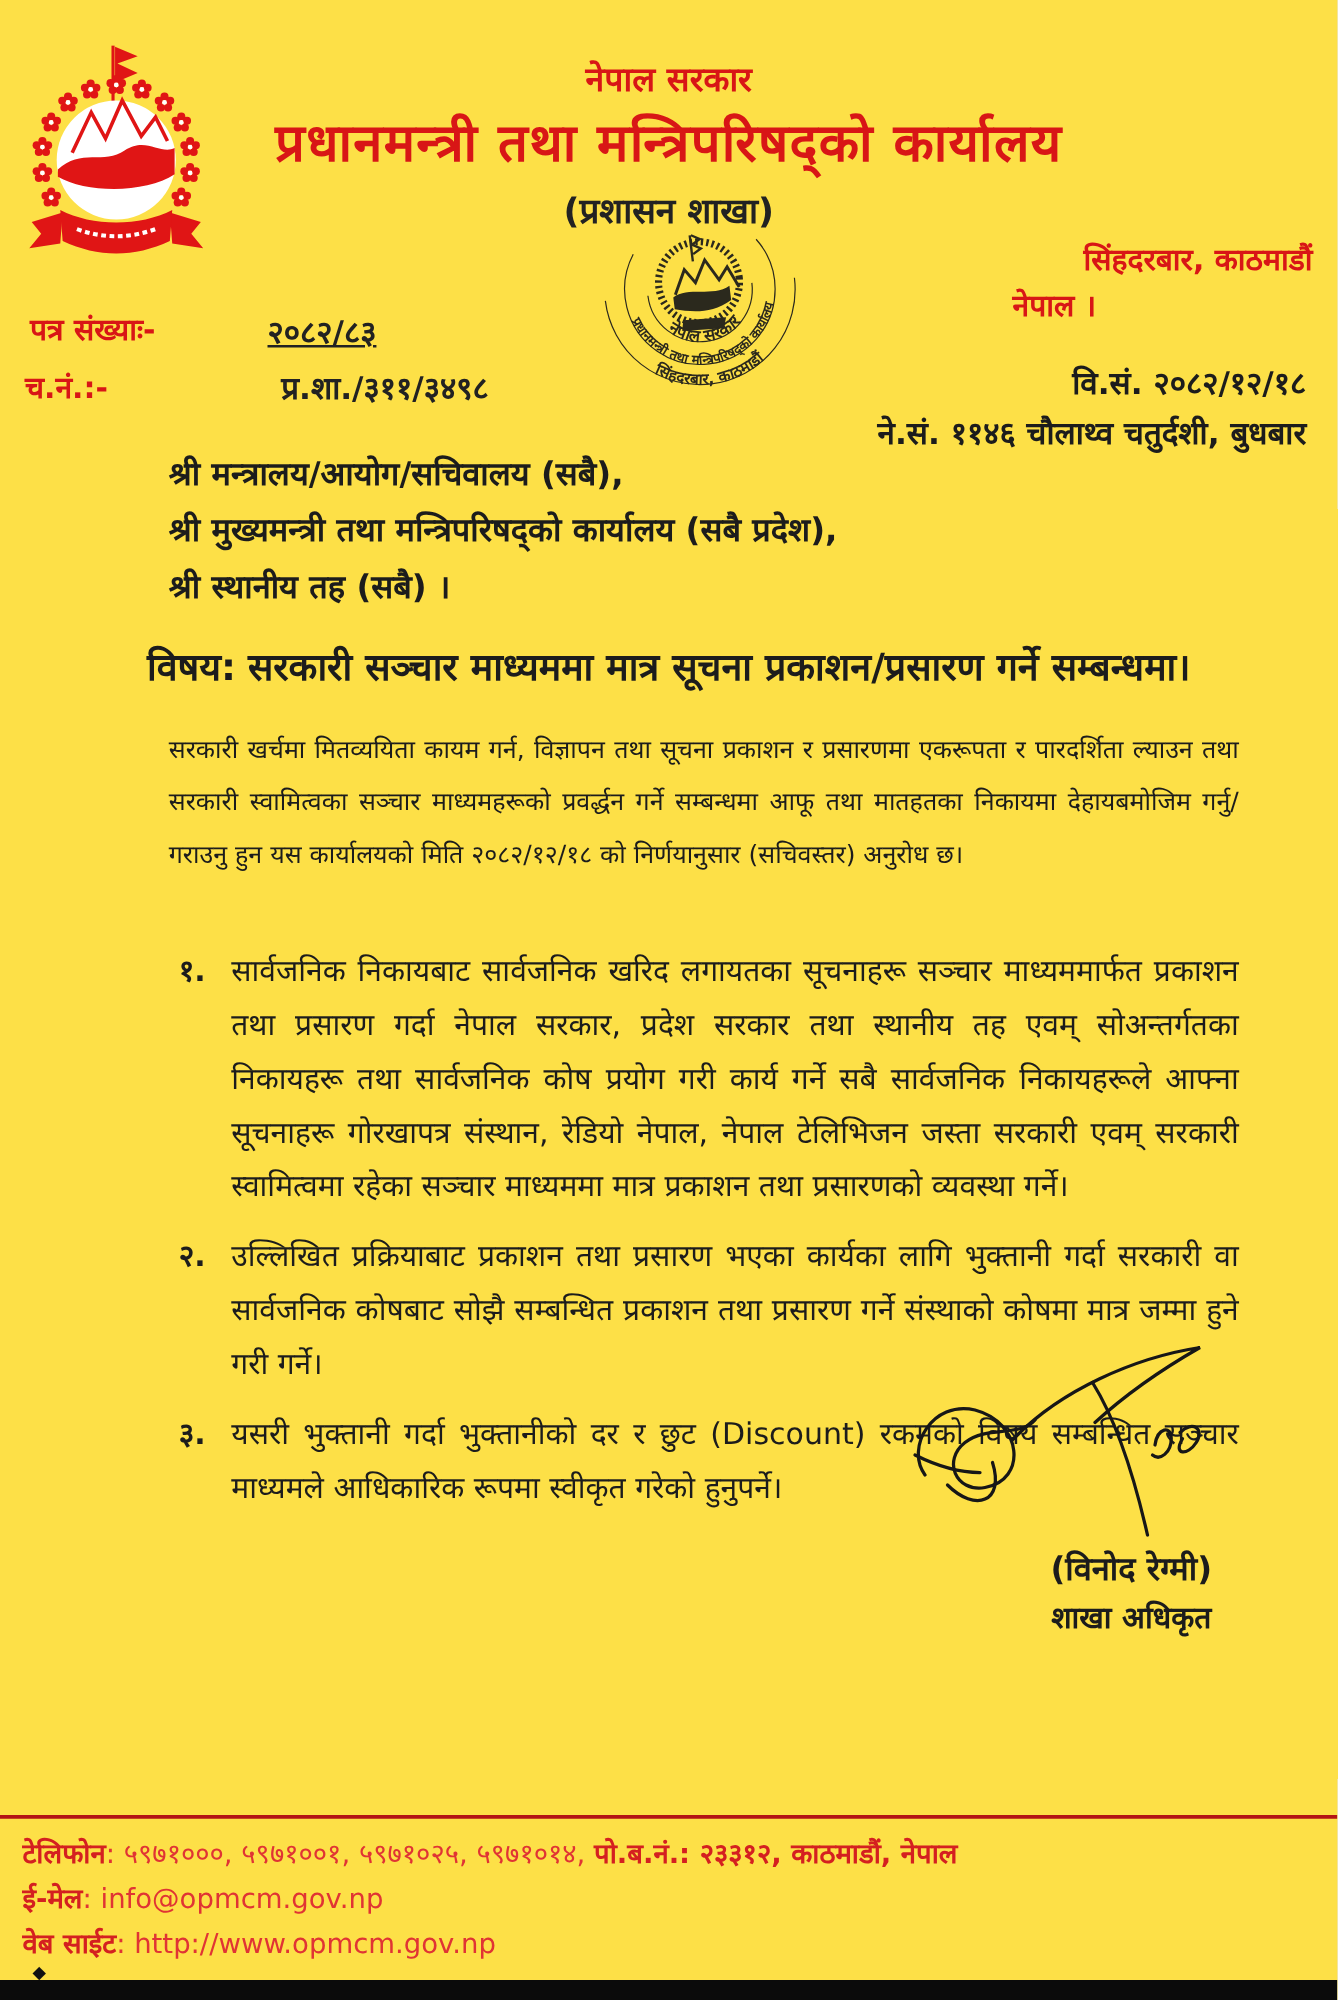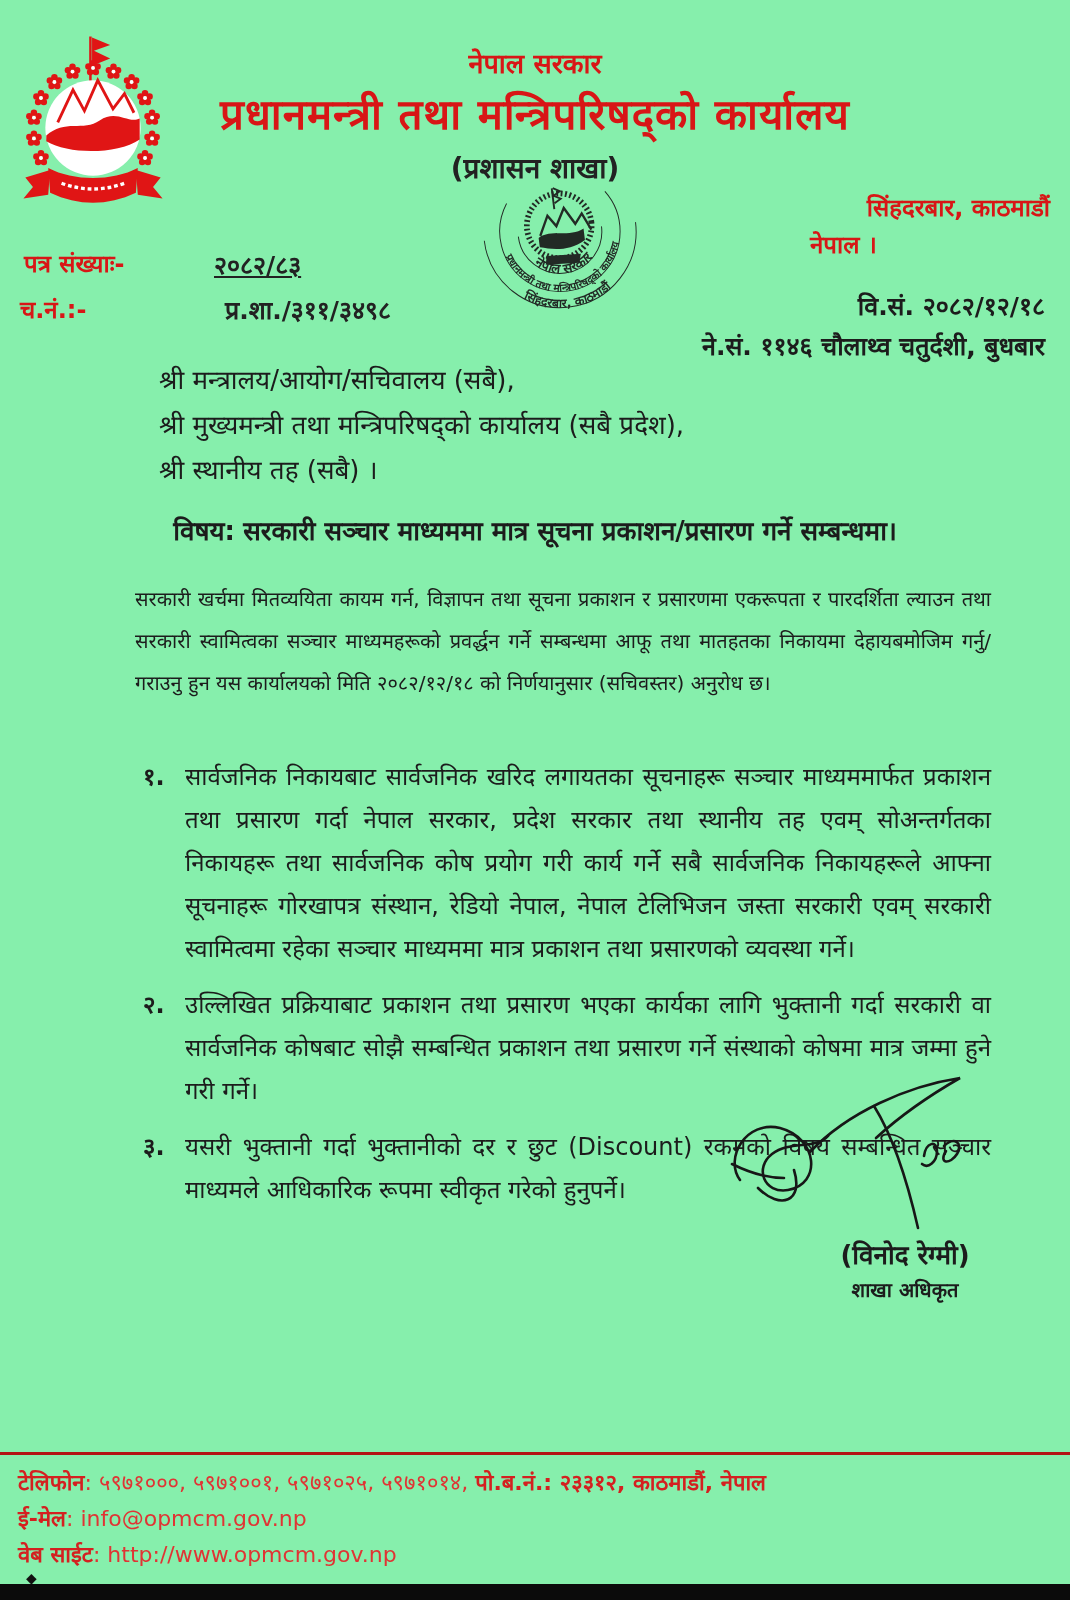--- a/index.html
+++ b/index.html
@@ -1,53 +1,53 @@
 <!DOCTYPE html>
 <html><head>
 <meta charset="utf-8">
 <style>
   html,body{margin:0;padding:0;background:#e8e8e8;}
   .page{
     position:relative;width:1070px;height:1600px;margin:0 auto;
-    background:#86efac;overflow:hidden;
+    background:#fde047;overflow:hidden;
     font-family:"DejaVu Sans",sans-serif;color:#1c1c1c;
   }
   .abs{position:absolute;}
   
   .gov-line{top:44px;left:0;width:1070px;text-align:center;font-size:27px;font-weight:bold;color:#d81616;}
   .office-line{top:84px;left:0;width:1070px;text-align:center;font-size:42px;font-weight:bold;color:#d81616;letter-spacing:1px;}
   .branch-line{top:148px;left:0;width:1070px;text-align:center;font-size:28px;font-weight:bold;color:#222;}
   .emblem{top:26px;left:12px;}
   .stamp{top:172px;left:462px;opacity:.92;}
   .addr-block{top:190px;left:810px;width:240px;text-align:right;color:#d81616;font-weight:bold;font-size:24px;line-height:37px;}
   .addr-l2{text-align:left;padding-right:40px;}
   .meta-label{color:#d81616;font-weight:bold;font-size:24px;}
   .meta-value{color:#222;font-weight:600;font-size:25px;}
   .ref-label{top:246px;left:24px;}
   .ref-value{top:247px;left:214px;text-decoration:underline;}
   .disp-label{top:292px;left:20px;}
   .disp-value{top:292px;left:225px;}
   .date-bs{top:288px;left:645px;width:400px;text-align:right;font-size:25px;font-weight:600;}
   .date-ns{top:328px;left:545px;width:500px;text-align:right;font-size:25px;font-weight:600;}
   
-  .recipients{top:358px;left:135px;width:760px;font-size:26px;line-height:45px;font-weight:400;margin-left:24px;}
+  .recipients{top:358px;left:135px;width:760px;font-size:26px;line-height:45px;font-weight:700;}
   
-  .subject{top:512px;left:0;width:1070px;text-align:center;font-size:26px;}
+  .subject{top:512px;left:0;width:1070px;text-align:center;font-size:30px;}
   .subject .lbl{font-weight:600;}
   .subject .txt{font-weight:bold;}
   
   .body-par{top:578px;left:135px;width:856px;font-size:20px;line-height:42px;text-align:justify;font-weight:500;}
   
   .list{top:756px;left:143px;width:848px;}
   .list-item{position:relative;padding-left:42px;margin-bottom:13px;font-size:24px;line-height:43px;text-align:justify;font-weight:500;}
   .list-item .num{position:absolute;left:0;top:0;font-weight:600;}
   
   .sig-svg{top:1072px;left:718px;}
   .sig-name{top:1236px;left:790px;width:230px;text-align:center;font-size:26px;font-weight:600;}
-  .sig-title{top:1276px;left:790px;width:230px;text-align:center;font-size:20px;font-weight:600;}
+  .sig-title{top:1276px;left:790px;width:230px;text-align:center;font-size:24px;font-weight:600;}
   
   .rule{top:1452px;left:0;width:1070px;height:3px;background:#b31414;}
   .foot-line{left:18px;color:#e03434;font-size:22px;font-weight:500;}
   .foot-line .flbl{font-weight:bold;color:#d42020;}
   .foot-line .fbold{font-weight:bold;color:#d42020;}
   .f1{top:1466px;}
   .f2{top:1502px;}
   .f3{top:1538px;}
   .diamond{top:1570px;left:26px;color:#111;font-size:14px;}
   .bottom-bar{top:1584px;left:0;width:1070px;height:16px;background:#0b0b0b;}

